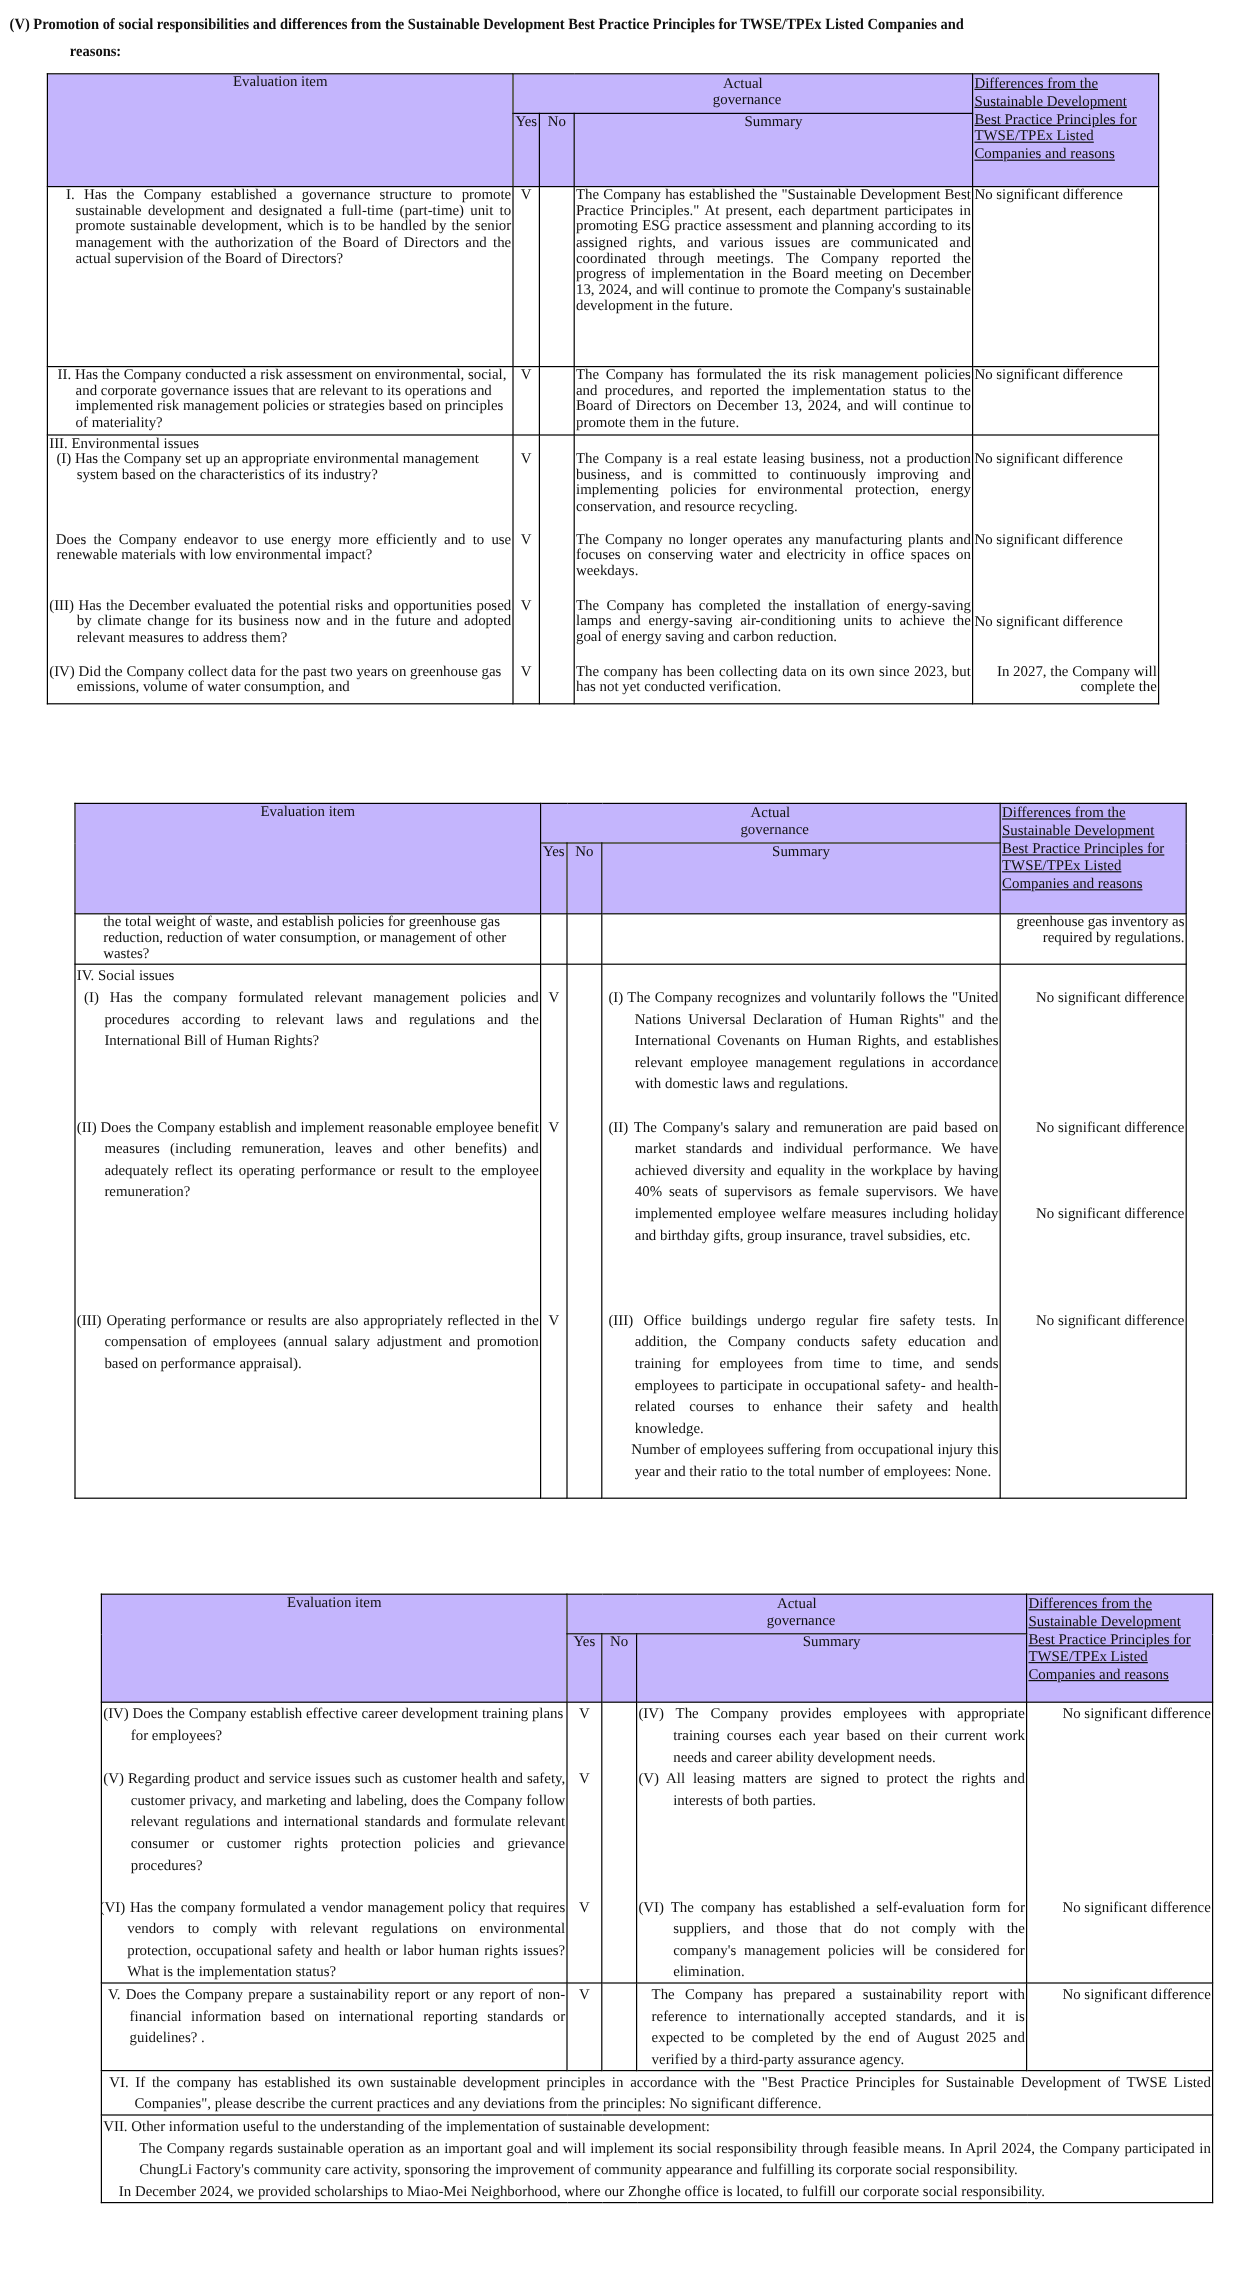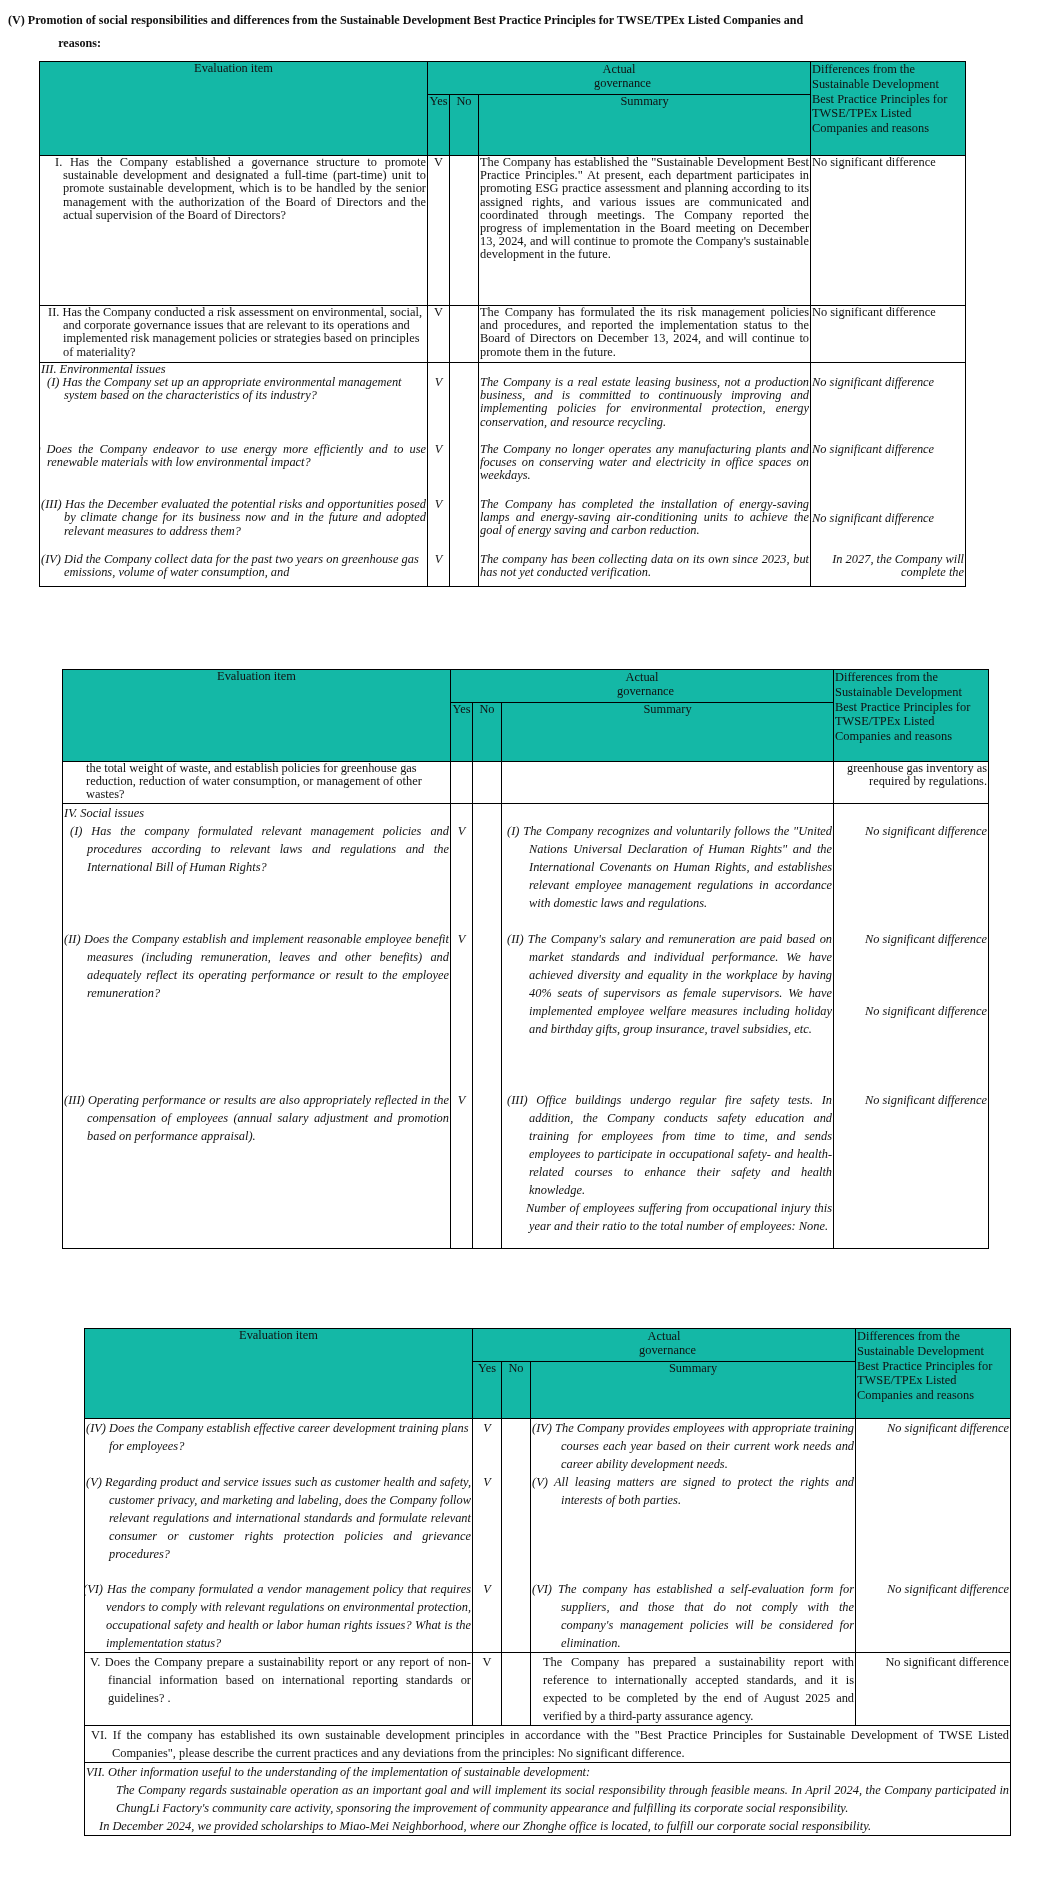--- a/index.html
+++ b/index.html
@@ -17,30 +17,30 @@
   }
   .title .l2 { display: block; padding-left: 54px; }
 
   table.t {
     position: absolute; border-collapse: collapse; table-layout: fixed;
   }
   table.t td, table.t th {
     border: 1.4px solid #000; vertical-align: top; padding: 0 1px;
     font-weight: normal; overflow: hidden;
   }
-  table.t th { background: #14b8a6; }
+  table.t th { background: #c4b5fd; }
   th.center { text-align: center; }
   th.eval { vertical-align: top; padding-top: 15px; }
   th.act { vertical-align: top; }
-  th.diff { text-align: left; padding-left: 4px; vertical-align: top; padding-top: 4px; line-height: 14.8px; }
+  th.diff { text-align: left; padding-left: 4px; vertical-align: top; padding-top: 4px; line-height: 14.8px; text-decoration: underline; }
   th.sub { vertical-align: top; padding-top: 3px; }
   .yes { text-align: center; }
   .just { text-align: justify; text-align-last: left; }
   .ctr { text-align: right; }
-  .block { display: block; font-style: italic; }
+  .block { display: block; }
   .lh18 { line-height: 18px; }
 </style>
 </head>
 <body>
 
 <div class="title">
   <span>(V) Promotion of social responsibilities and differences from the Sustainable Development Best Practice Principles for TWSE/TPEx Listed Companies and</span>
   <span class="l2">reasons:</span>
 </div>
 

